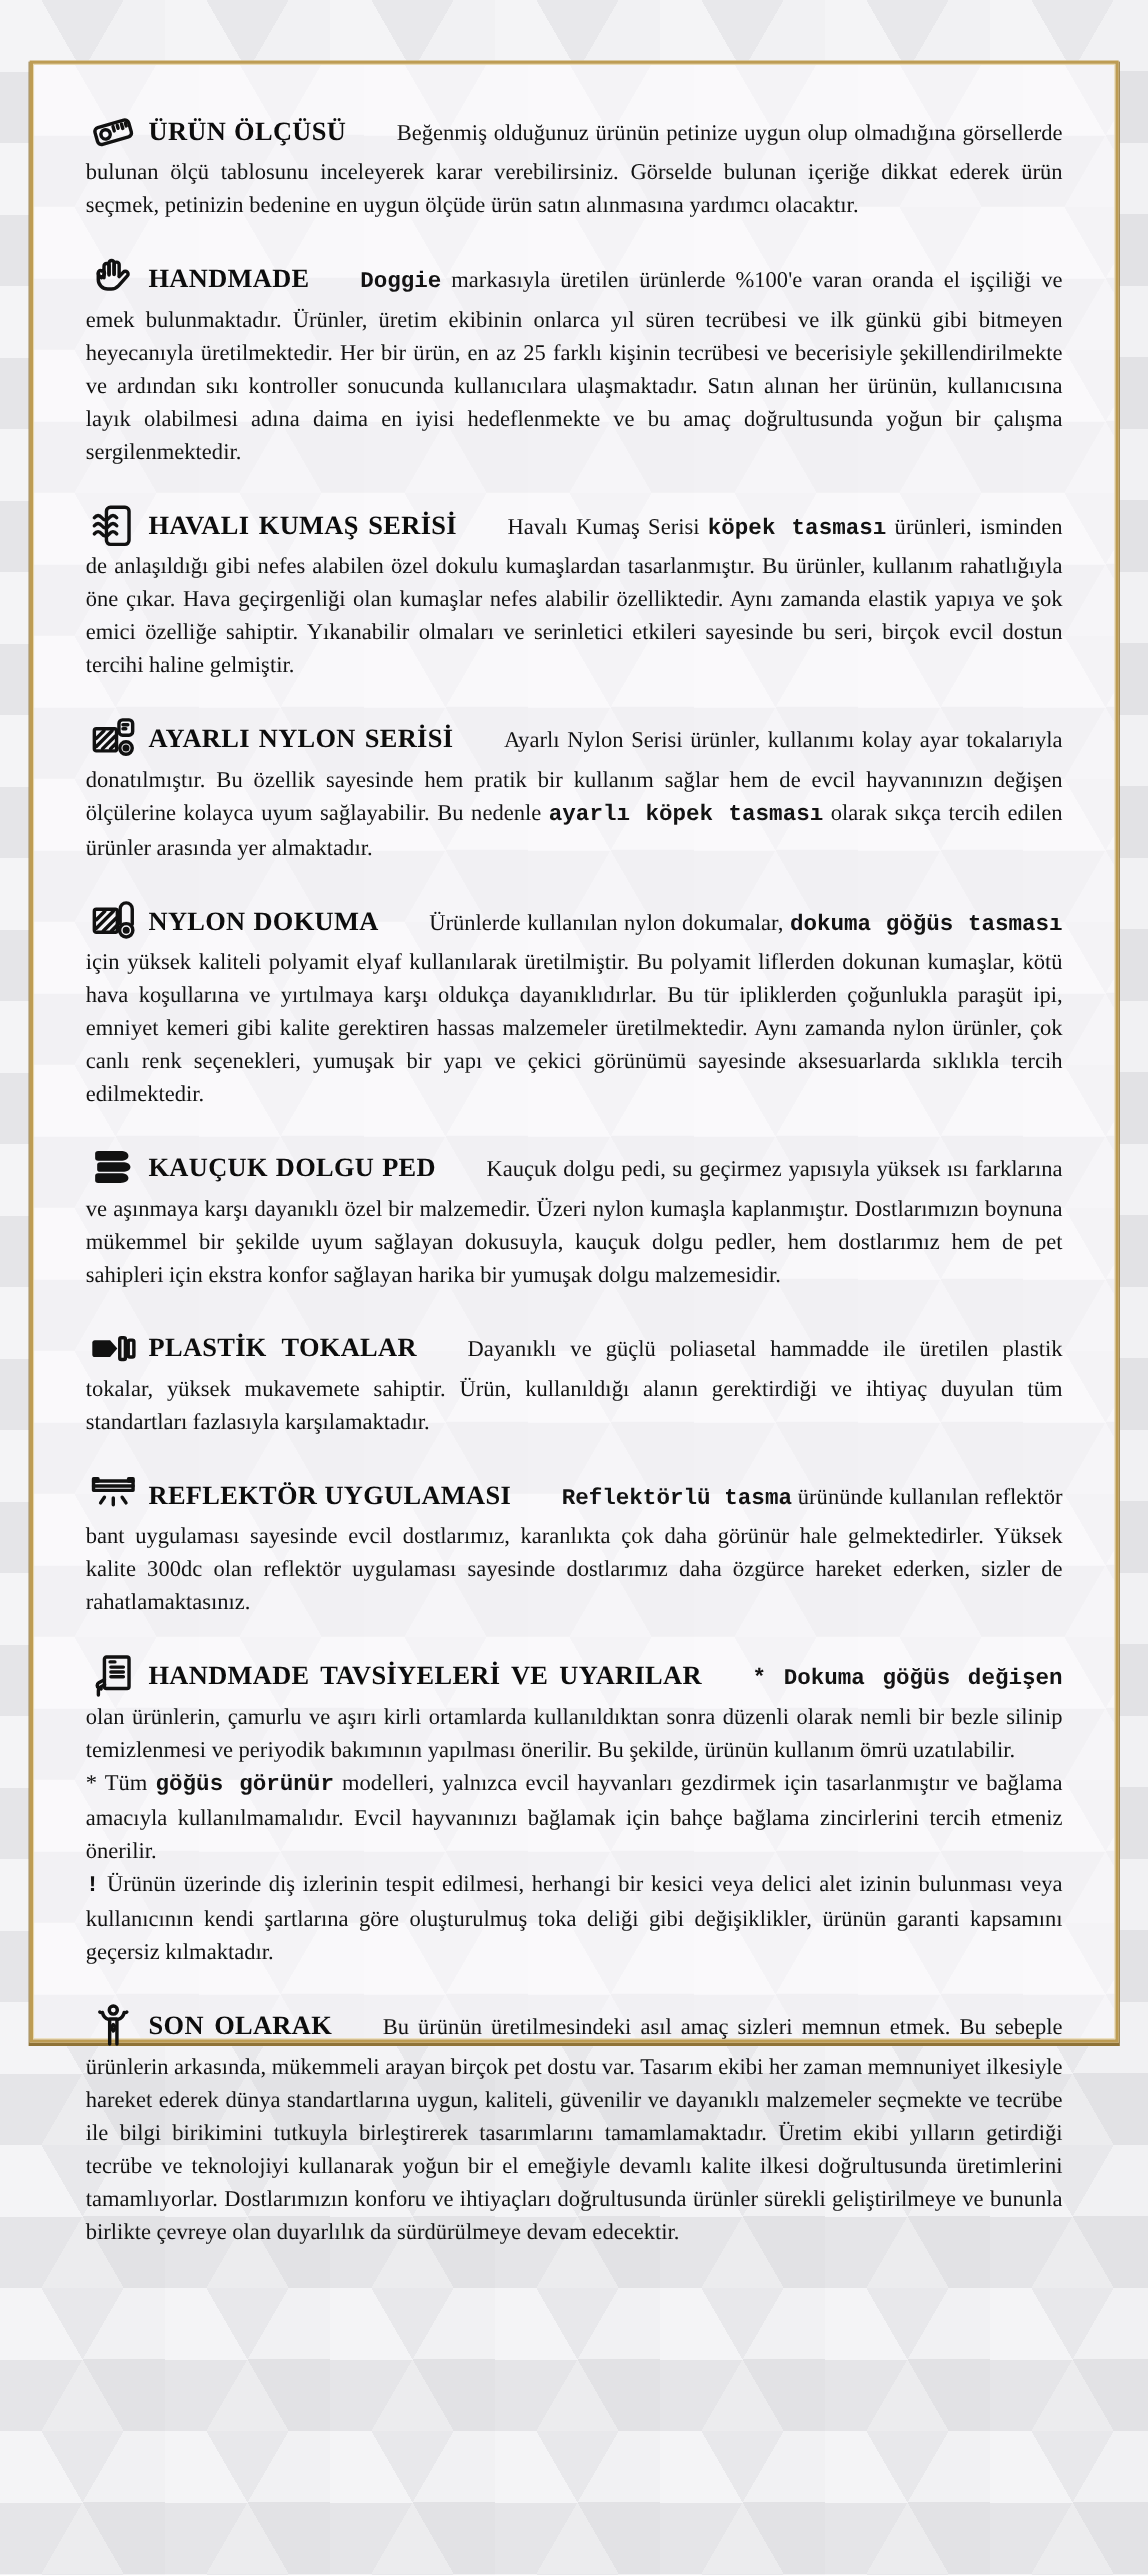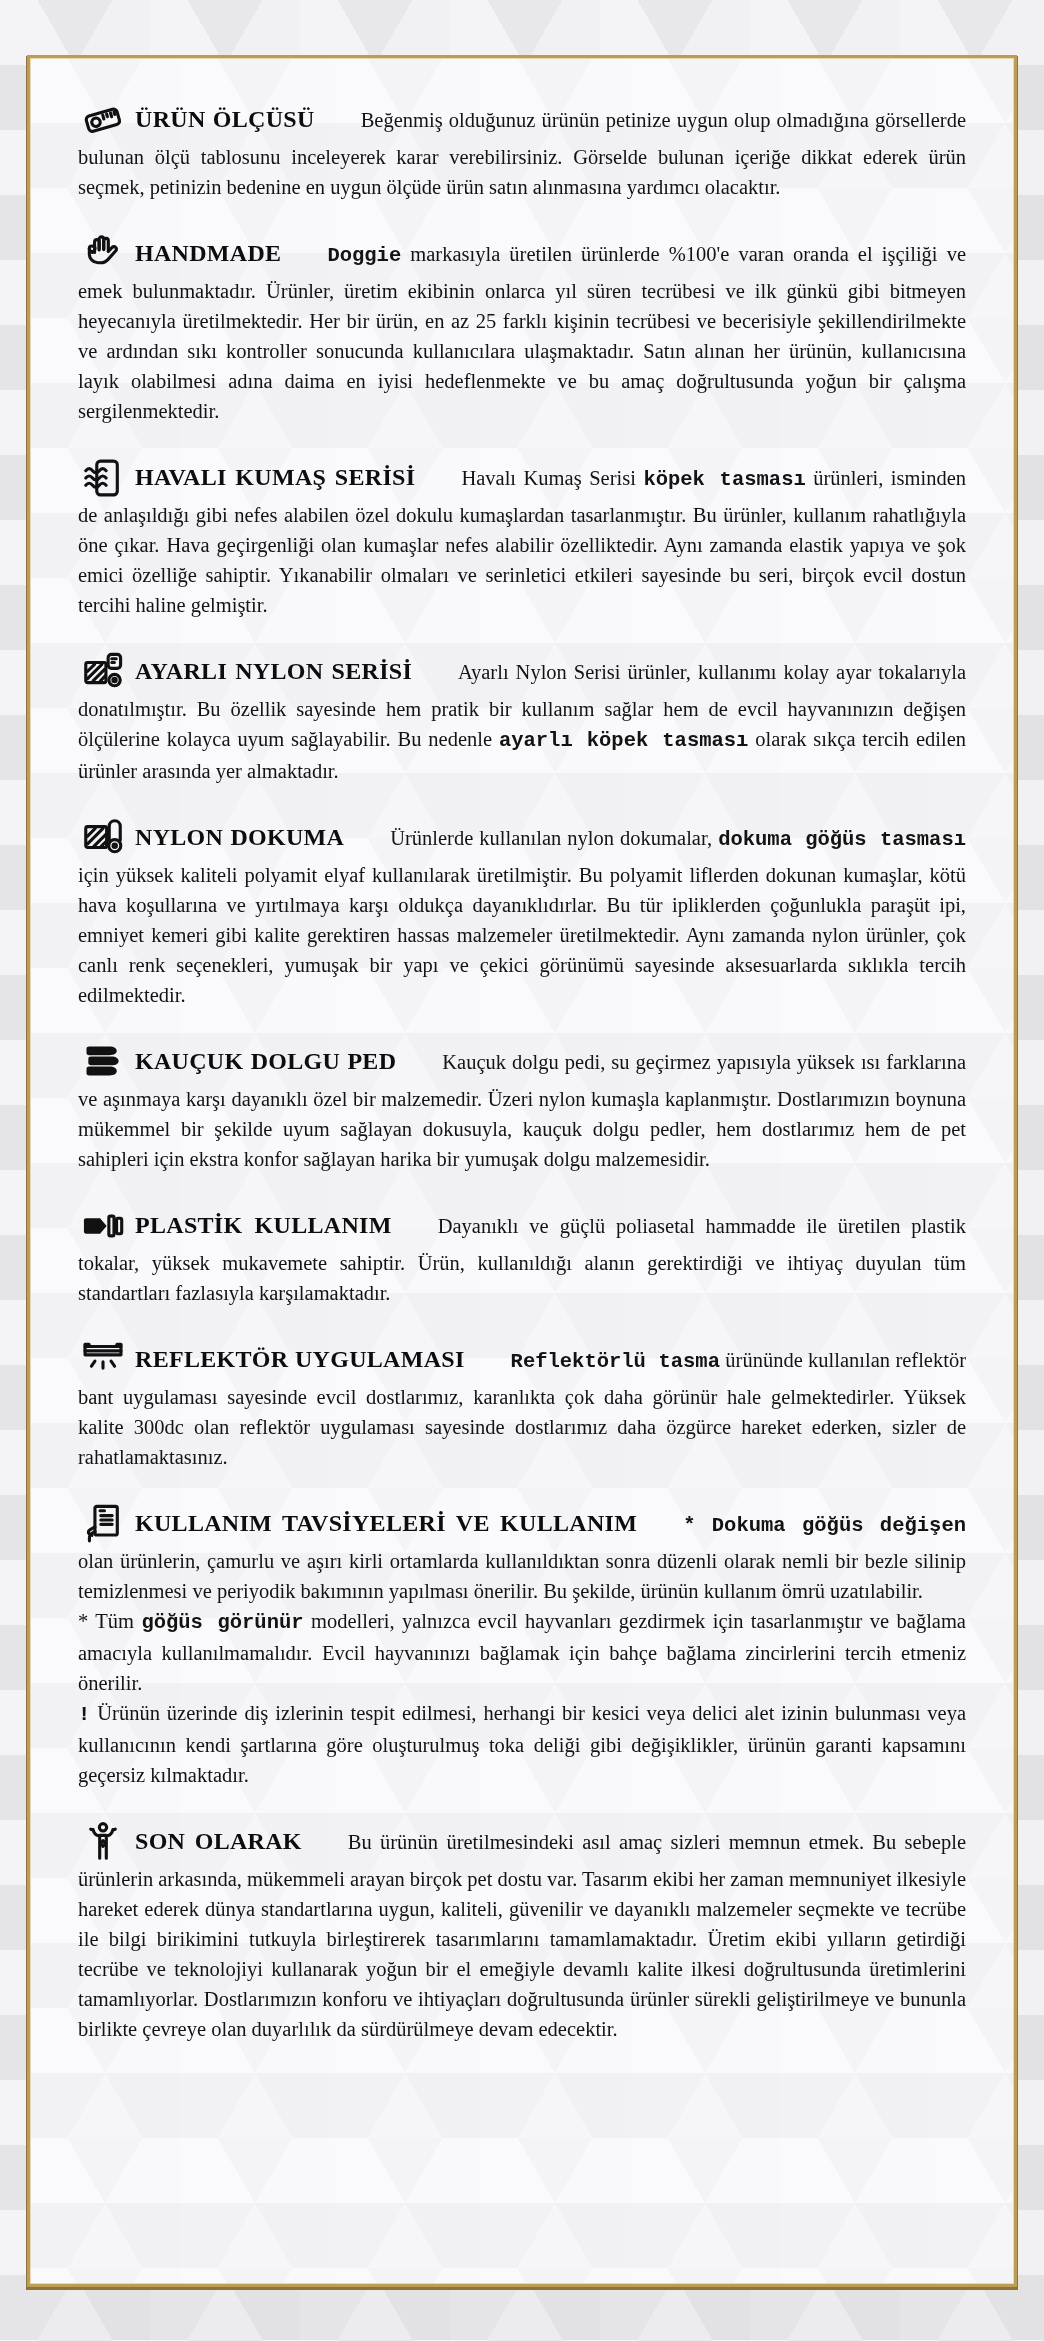--- a/index.html
+++ b/index.html
@@ -7,21 +7,21 @@
     width:1044px;height:2341px;overflow:hidden;
     font-family:"Liberation Serif","DejaVu Serif",serif;
     background-color:#e7e7e9;
     background-image:repeating-conic-gradient(from 30deg,
       #f1f1f3 0 60deg,#e2e2e5 0 120deg,#ececee 0 180deg,
       #e5e5e8 0 240deg,#f4f4f6 0 300deg,#e8e8eb 0 360deg);
     background-size:150px 130px;
   }
   .card{
     box-sizing:border-box;
-    width:990px;height:2232px;
+    width:990px;height:1802px;
     margin:55px auto 0;
     border:3px solid #bd9c53;
     box-shadow:0 2px 0 1px #8f7337, inset 0 0 0 1px #e9d9ae;
     padding:40px 48px 0 48px;
     background-color:#f6f5f7;
     background-image:repeating-conic-gradient(from 30deg,
       #f9f8fa 0 60deg,#f1f0f3 0 120deg,#f6f5f8 0 180deg,
       #f2f1f4 0 240deg,#faf9fb 0 300deg,#f4f3f6 0 360deg);
     background-size:150px 130px;
   }
@@ -119,21 +119,21 @@
           </svg></span><b class="title">KAUÇUK DOLGU PED</b><span class="tgap"></span><span class="seg">Kauçuk dolgu pedi, su geçirmez yapısıyla yüksek ısı farklarına ve aşınmaya karşı dayanıklı özel bir malzemedir. Üzeri nylon kumaşla kaplanmıştır. Dostlarımızın boynuna mükemmel bir şekilde uyum sağlayan dokusuyla, kauçuk dolgu pedler, hem dostlarımız hem de pet sahipleri için ekstra konfor sağlayan harika bir yumuşak dolgu malzemesidir.</span></p>
   </section>
 
   <section class="sec">
     <p class="para"><span class="icon"><svg viewBox="0 0 24 24">
             <path class="icf" d="M2.8 7.8h7.6l3.6 4.2-3.6 4.2H2.8c-.7 0-1.2-.5-1.2-1.2V9c0-.7.5-1.2 1.2-1.2z"></path>
             <g class="ic">
               <rect x="15.2" y="6.6" width="2.8" height="10.8" rx="0.8"></rect>
               <rect x="19.4" y="7.8" width="2.8" height="8.4" rx="0.8"></rect>
             </g>
-          </svg></span><b class="title">PLASTİK KULLANIM</b><span class="tgap"></span><span class="seg">Dayanıklı ve güçlü poliasetal hammadde ile üretilen plastik tokalar, yüksek mukavemete sahiptir. Ürün, kullanıldığı alanın gerektirdiği ve ihtiyaç duyulan tüm standartları fazlasıyla karşılamaktadır.</span></p>
+          </svg></span><b class="title">PLASTİK TOKALAR</b><span class="tgap"></span><span class="seg">Dayanıklı ve güçlü poliasetal hammadde ile üretilen plastik tokalar, yüksek mukavemete sahiptir. Ürün, kullanıldığı alanın gerektirdiği ve ihtiyaç duyulan tüm standartları fazlasıyla karşılamaktadır.</span></p>
   </section>
 
   <section class="sec">
     <p class="para"><span class="icon"><svg viewBox="0 0 24 24">
             <g class="ic">
               <rect x="2.2" y="4.6" width="19.6" height="4.6"></rect>
               <path d="M2.2 7h19.6"></path>
               <rect x="2.2" y="3.4" width="2.2" height="1.2"></rect>
               <rect x="19.6" y="3.4" width="2.2" height="1.2"></rect>
               <path d="M7.6 12.6l-1.9 2.8M12 13v3.4M16.4 12.6l1.9 2.8"></path>
@@ -142,21 +142,21 @@
   </section>
 
   <section class="sec">
     <p class="para"><span class="icon"><svg viewBox="0 0 24 24">
             <g class="ic">
               <rect x="7.6" y="2.4" width="12.2" height="15.6" rx="1"></rect>
               <path d="M10.4 4.8h2.4M10.8 7.4h6.2M10.8 9.8h6.2M10.8 12.2h6.2"></path>
               <path d="M7.6 13.6l-2.8 1.6c-1 .6-1.1 2 0 2.5l1.2.5"></path>
               <path d="M4.6 21.2v-2.1c0-.8.4-1.5 1.1-1.9l2-1.1"></path>
             </g>
-          </svg></span><b class="title">KULLANIM TAVSİYELERİ VE KULLANIM</b><span class="tgap"></span><b class="seg">* Dokuma göğüs değişen</b><span class="seg"> olan ürünlerin, çamurlu ve aşırı kirli ortamlarda kullanıldıktan sonra düzenli olarak nemli bir bezle silinip temizlenmesi ve periyodik bakımının yapılması önerilir. Bu şekilde, ürünün kullanım ömrü uzatılabilir.</span></p>
+          </svg></span><b class="title">HANDMADE TAVSİYELERİ VE UYARILAR</b><span class="tgap"></span><b class="seg">* Dokuma göğüs değişen</b><span class="seg"> olan ürünlerin, çamurlu ve aşırı kirli ortamlarda kullanıldıktan sonra düzenli olarak nemli bir bezle silinip temizlenmesi ve periyodik bakımının yapılması önerilir. Bu şekilde, ürünün kullanım ömrü uzatılabilir.</span></p>
     <p class="para cont"><span class="seg">* Tüm </span><b class="seg">göğüs görünür</b><span class="seg"> modelleri, yalnızca evcil hayvanları gezdirmek için tasarlanmıştır ve bağlama amacıyla kullanılmamalıdır. Evcil hayvanınızı bağlamak için bahçe bağlama zincirlerini tercih etmeniz önerilir.</span></p>
     <p class="para cont"><b class="seg">!</b><span class="seg"> Ürünün üzerinde diş izlerinin tespit edilmesi, herhangi bir kesici veya delici alet izinin bulunması veya kullanıcının kendi şartlarına göre oluşturulmuş toka deliği gibi değişiklikler, ürünün garanti kapsamını geçersiz kılmaktadır.</span></p>
   </section>
 
   <section class="sec">
     <p class="para"><span class="icon"><svg viewBox="0 0 24 24">
             <g class="ic">
               <circle cx="12" cy="4" r="2"></circle>
               <path d="M9.6 8.6C8 8.2 7 6.9 6.6 5.2M6.6 5.2c-.5.1-1 .1-1.3-.2M14.4 8.6c1.6-.4 2.6-1.7 3-3.4M17.4 5.2c.5.1 1 .1 1.3-.2"></path>
               <path d="M10.2 8.4h3.6M10.2 20.8V8.6M13.8 20.8V8.6"></path>

